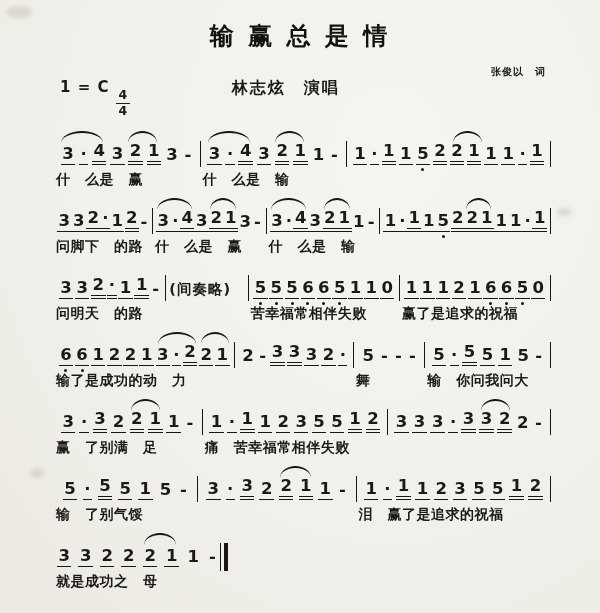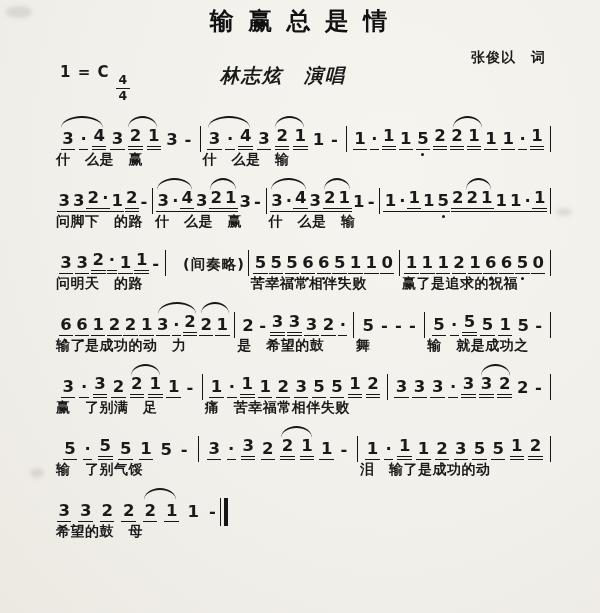--- a/index.html
+++ b/index.html
@@ -4,47 +4,47 @@
 <style>
   html,body { margin:0; padding:0; }
   .page {
     position:relative; width:600px; height:613px; overflow:hidden;
     background: radial-gradient(ellipse at 65% 25%, #f6f4ef 0%, #f2f0ea 55%, #ebe9e2 100%);
     font-family:"DejaVu Sans","Liberation Sans",sans-serif;
     color:#1a1a1a;
   }
   .smudge { position:absolute; border-radius:50%; background:#9a968e; opacity:.25; filter:blur(2px); }
   .title {
-    text-align:center; margin:0; padding-top:5px;
+    text-align:center; margin:0; padding-top:20px;
     font-size:24px; font-weight:bold; letter-spacing:3px; color:#121212;
   }
   .meta { position:relative; margin:10px 54px 0 58px; height:48px; font-weight:bold; }
   .key { position:absolute; left:2px; top:16px; font-size:15px; letter-spacing:1px;text-align:center; }
   .frac { display:inline-flex; flex-direction:column; align-items:center; vertical-align:-7px;
           margin-left:7px; font-size:12.5px; line-height:1.1; font-weight:bold; }
   .frac .top { padding:0 2px 1px; border-bottom:1.5px solid #1a1a1a; }
-  .performer { position:absolute; left:50%; transform:translateX(-65%); top:16px; font-size:19px; letter-spacing:2px;font-style:italic; }
-  .credits { position:absolute; right:0; top:0; font-size:14px; text-align:right; line-height:20px; letter-spacing:1px; }
+  .performer { position:absolute; left:50%; transform:translateX(-65%); top:16px; font-size:16px; letter-spacing:2px; }
+  .credits { position:absolute; right:0; top:0; font-size:10px; text-align:right; line-height:20px; letter-spacing:1px; }
   .score { margin:20px 48px 0 55px; }
   .system { display:flex; align-items:flex-start; margin-bottom:9px; }
   .system.fill .measure { flex:1 1 auto; }
   .measure { display:flex; flex-direction:column; min-width:0; }
   .notes { position:relative; display:flex; justify-content:space-evenly; align-items:flex-end;
            padding:13px 2px 0; height:22px; font-size:16.5px; font-weight:bold; letter-spacing:0; }
   .system:not(.fill) .notes { justify-content:flex-start; gap:7px; }
   .tok { position:relative; padding:0 1.5px; line-height:20px; white-space:nowrap; }
   .tok.u1 { border-bottom:1.8px solid #161616; }
   .tok.u2 { border-bottom:4.5px double #161616; }
   .dotb { position:absolute; left:50%; bottom:-7px; width:3px; height:3px; margin-left:-1.5px;
           border-radius:50%; background:#161616; }
   .slur { position:absolute; top:1px; height:10px; border-top:2.2px solid #161616;
           border-radius:50% 50% 0 0 / 100% 100% 0 0; }
   .bar { flex:0 0 auto; width:0; border-left:1.7px solid #161616; height:26px; margin:11px 1px 0; }
   .bar.final { width:3px; border-right:4.5px solid #161616; height:28px; }
-  .lyric { height:18px; font-size:14px; font-weight:bold; white-space:pre;
+  .lyric { margin-top:5px; height:18px; font-size:14px; font-weight:bold; white-space:pre;
            letter-spacing:0.5px; line-height:18px; padding-left:1px; overflow:visible; }
   .interlude { font-size:14.5px; font-weight:bold; letter-spacing:1px; line-height:20px; }
 </style>
 </head>
 <body>
 
 <div class="page">
   <div class="smudge" style="left:6px; top:6px; width:26px; height:12px;"></div>
   <div class="smudge" style="left:30px; top:468px; width:14px; height:10px;"></div>
   <div class="smudge" style="left:556px; top:208px; width:16px; height:8px;"></div>
@@ -189,21 +189,21 @@
             <span class="tok u2">2</span>
             <span class="tok u2">·</span>
             <span class="tok u1">1</span>
             <span class="tok u2">1</span>
             <span class="tok">-</span>
           </div>
           <div class="lyric">问明天　的路</div>
         </div>
         <span class="bar"></span>
         <div class="measure">
-          <div class="notes" style="justify-content: flex-end;">
+          <div class="notes" style="justify-content: flex-start;">
             <span class="interlude">(间奏略)</span>
           </div>
           <div class="lyric"></div>
         </div>
         <span class="bar"></span>
         <div class="measure">
           <div class="notes">
             <span class="tok u1">5<span class="dotb"></span></span>
             <span class="tok u1">5<span class="dotb"></span></span>
             <span class="tok u1">5<span class="dotb"></span></span>
@@ -256,21 +256,20 @@
         <div class="measure">
           <div class="notes">
             <span class="tok">2</span>
             <span class="tok">-</span>
             <span class="tok u2">3</span>
             <span class="tok u2">3</span>
             <span class="tok u1">3</span>
             <span class="tok u1">2</span>
             <span class="tok u1">·</span>
           </div>
-          <div class="lyric">是　希望的鼓</div>
         </div>
         <span class="bar"></span>
         <div class="measure">
           <div class="notes">
             <span class="tok">5</span>
             <span class="tok">-</span>
             <span class="tok">-</span>
             <span class="tok">-</span>
           </div>
           <div class="lyric">舞</div>
@@ -279,21 +278,21 @@
         <div class="measure">
           <div class="notes">
             <span class="tok u1">5</span>
             <span class="tok u1">·</span>
             <span class="tok u2">5</span>
             <span class="tok u1">5</span>
             <span class="tok u1">1</span>
             <span class="tok">5</span>
             <span class="tok">-</span>
           </div>
-          <div class="lyric">输　就是成功之</div>
+          <div class="lyric">输　你问我问大</div>
         </div>
         <span class="bar"></span>
       </div>
       <div class="system fill">
         <div class="measure">
           <div class="notes">
             <span class="tok u1">3</span>
             <span class="tok u1">·</span>
             <span class="tok u2">3</span>
             <span class="tok u1">2</span>
@@ -372,35 +371,35 @@
             <span class="tok u1">·</span>
             <span class="tok u2">1</span>
             <span class="tok u1">1</span>
             <span class="tok u1">2</span>
             <span class="tok u1">3</span>
             <span class="tok u1">5</span>
             <span class="tok u1">5</span>
             <span class="tok u2">1</span>
             <span class="tok u2">2</span>
           </div>
-          <div class="lyric">泪　输了是成功的动</div>
+          <div class="lyric">泪　赢了是追求的祝福</div>
         </div>
         <span class="bar"></span>
       </div>
       <div class="system">
         <div class="measure">
           <div class="notes">
             <span class="tok u1">3</span>
             <span class="tok u1">3</span>
             <span class="tok u1">2</span>
             <span class="tok u1">2</span>
             <span class="tok u1">2</span>
             <span class="tok u1">1</span>
             <span class="tok">1</span>
             <span class="tok">-</span>
             <span class="slur" style="left: 89px; width: 32px;"></span>
           </div>
-          <div class="lyric">希望的鼓　母</div>
+          <div class="lyric">就是成功之　母</div>
         </div>
         <span class="bar final"></span>
       </div>
     </div>
 </div>
 
 </body></html>

